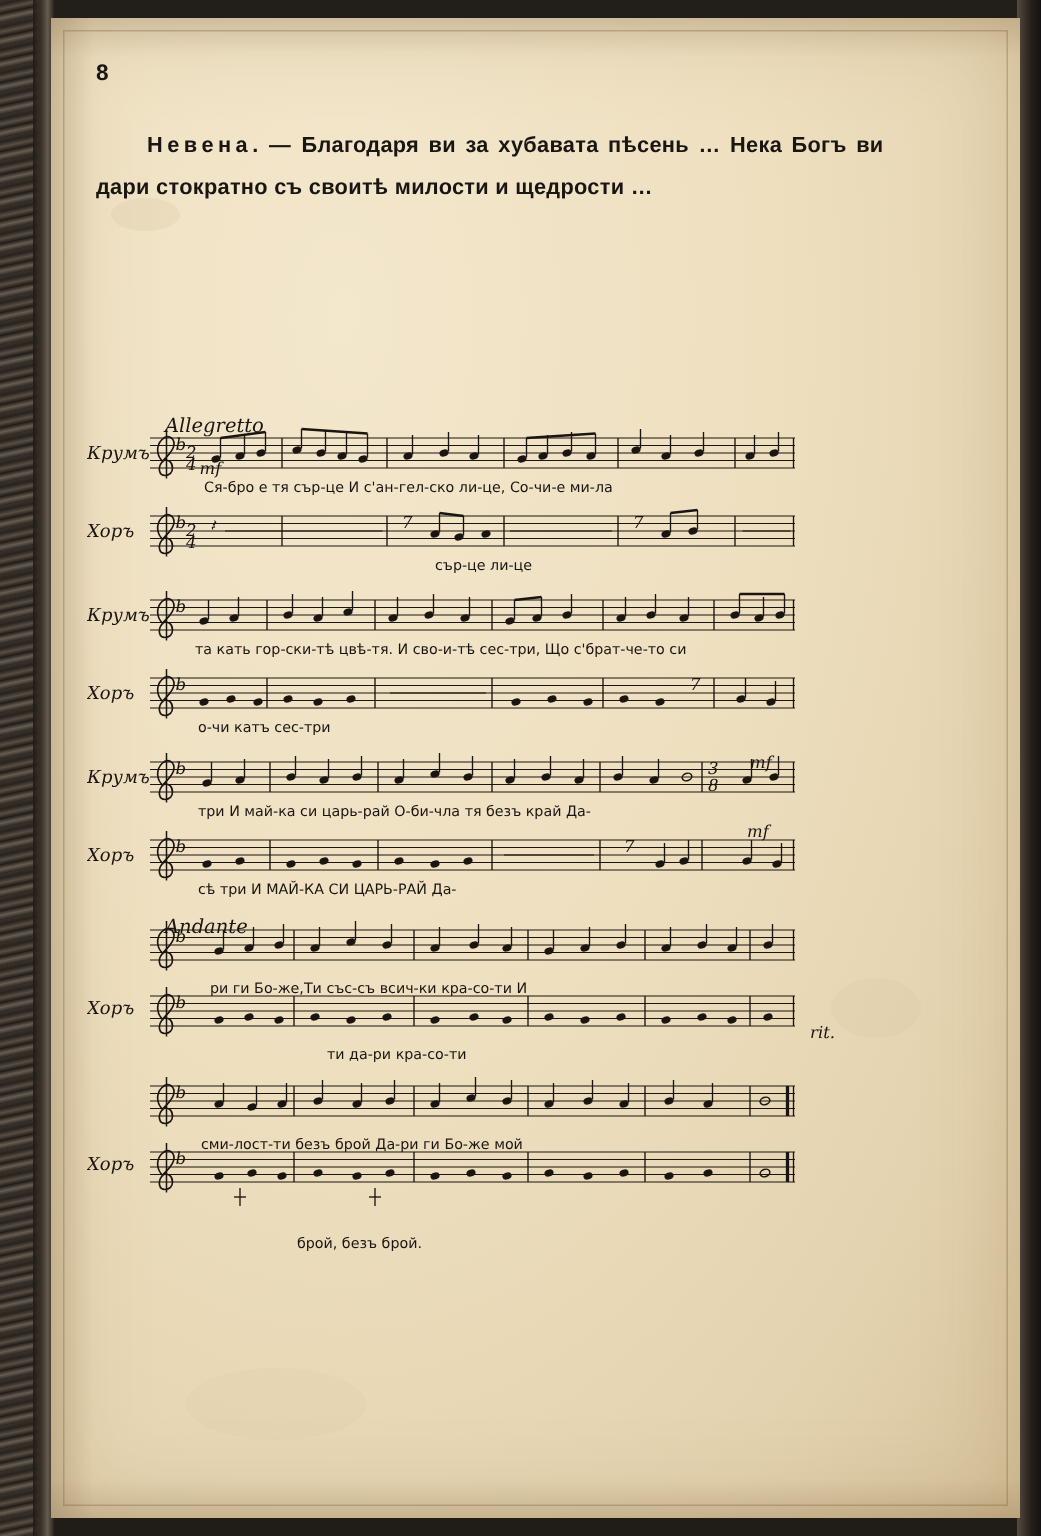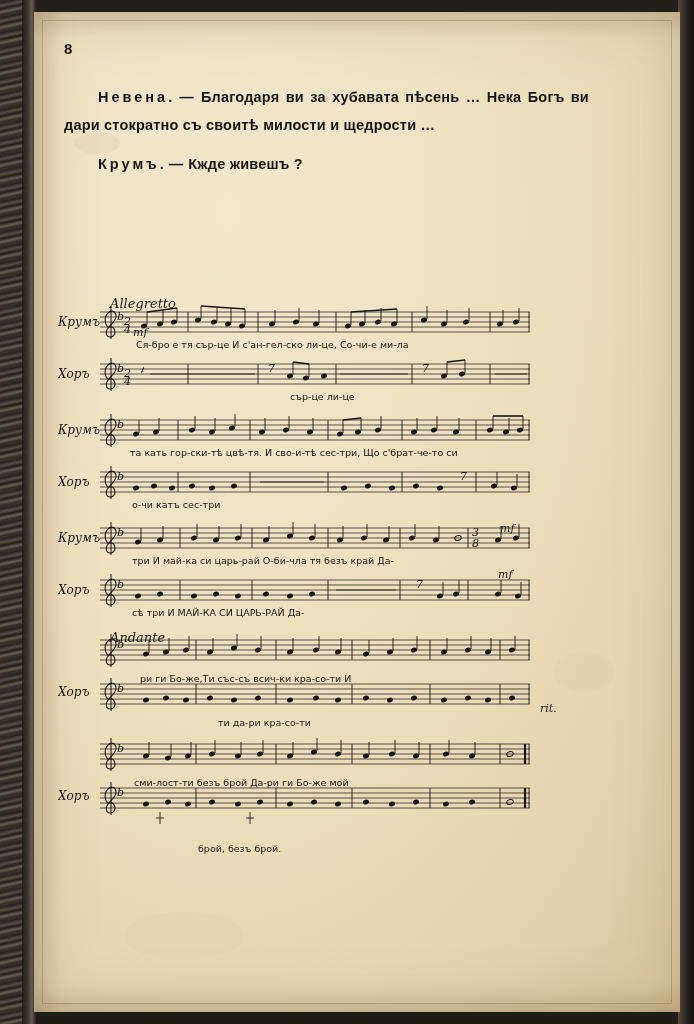--- a/index.html
+++ b/index.html
@@ -100,21 +100,21 @@
   }
   .indent { text-indent: 34px; }
   .speaker {
     letter-spacing: 3px;
   }
   .dash { letter-spacing: 0.5px; }
   
   .music {
     position: absolute;
     left: 58px;
-    top: 296px;
+    top: 276px;
     width: 540px;
     height: 580px;
   }
   .music svg { display: block; }
   .hand {
     font-family: "DejaVu Serif", serif;
     font-style: italic;
     font-size: 11px;
     fill: #1a1511;
   }
@@ -153,21 +153,20 @@
     <div class="spot" style="left:520px; top:640px; width:60px; height:40px; opacity:.22;"></div>
     <div class="spot" style="left:90px; top:900px; width:120px; height:48px; opacity:.18;"></div>
   </div>
 
   <div class="content">
 
     <div class="page-number">8</div>
 
     <p class="para indent"><span class="speaker">Невена</span><span class="dash">. — </span><span>Благодаря ви за хубавата пѣсень … Нека Богъ ви дари стократно съ своитѣ милости и щедрости …</span></p>
 
-    <p class="para indent"><span class="speaker">Крумъ</span><span class="dash">. — </span><span>Кжде живешъ ?</span></p>
 
 
 
   </div>
 
   <div class="music">
   <svg width="540" height="580" viewBox="0 0 540 580">
     <defs>
       <g id="staff5">
         <line x1="0" y1="0" x2="430" y2="0" stroke="#1a1511" stroke-width="0.7"></line>

